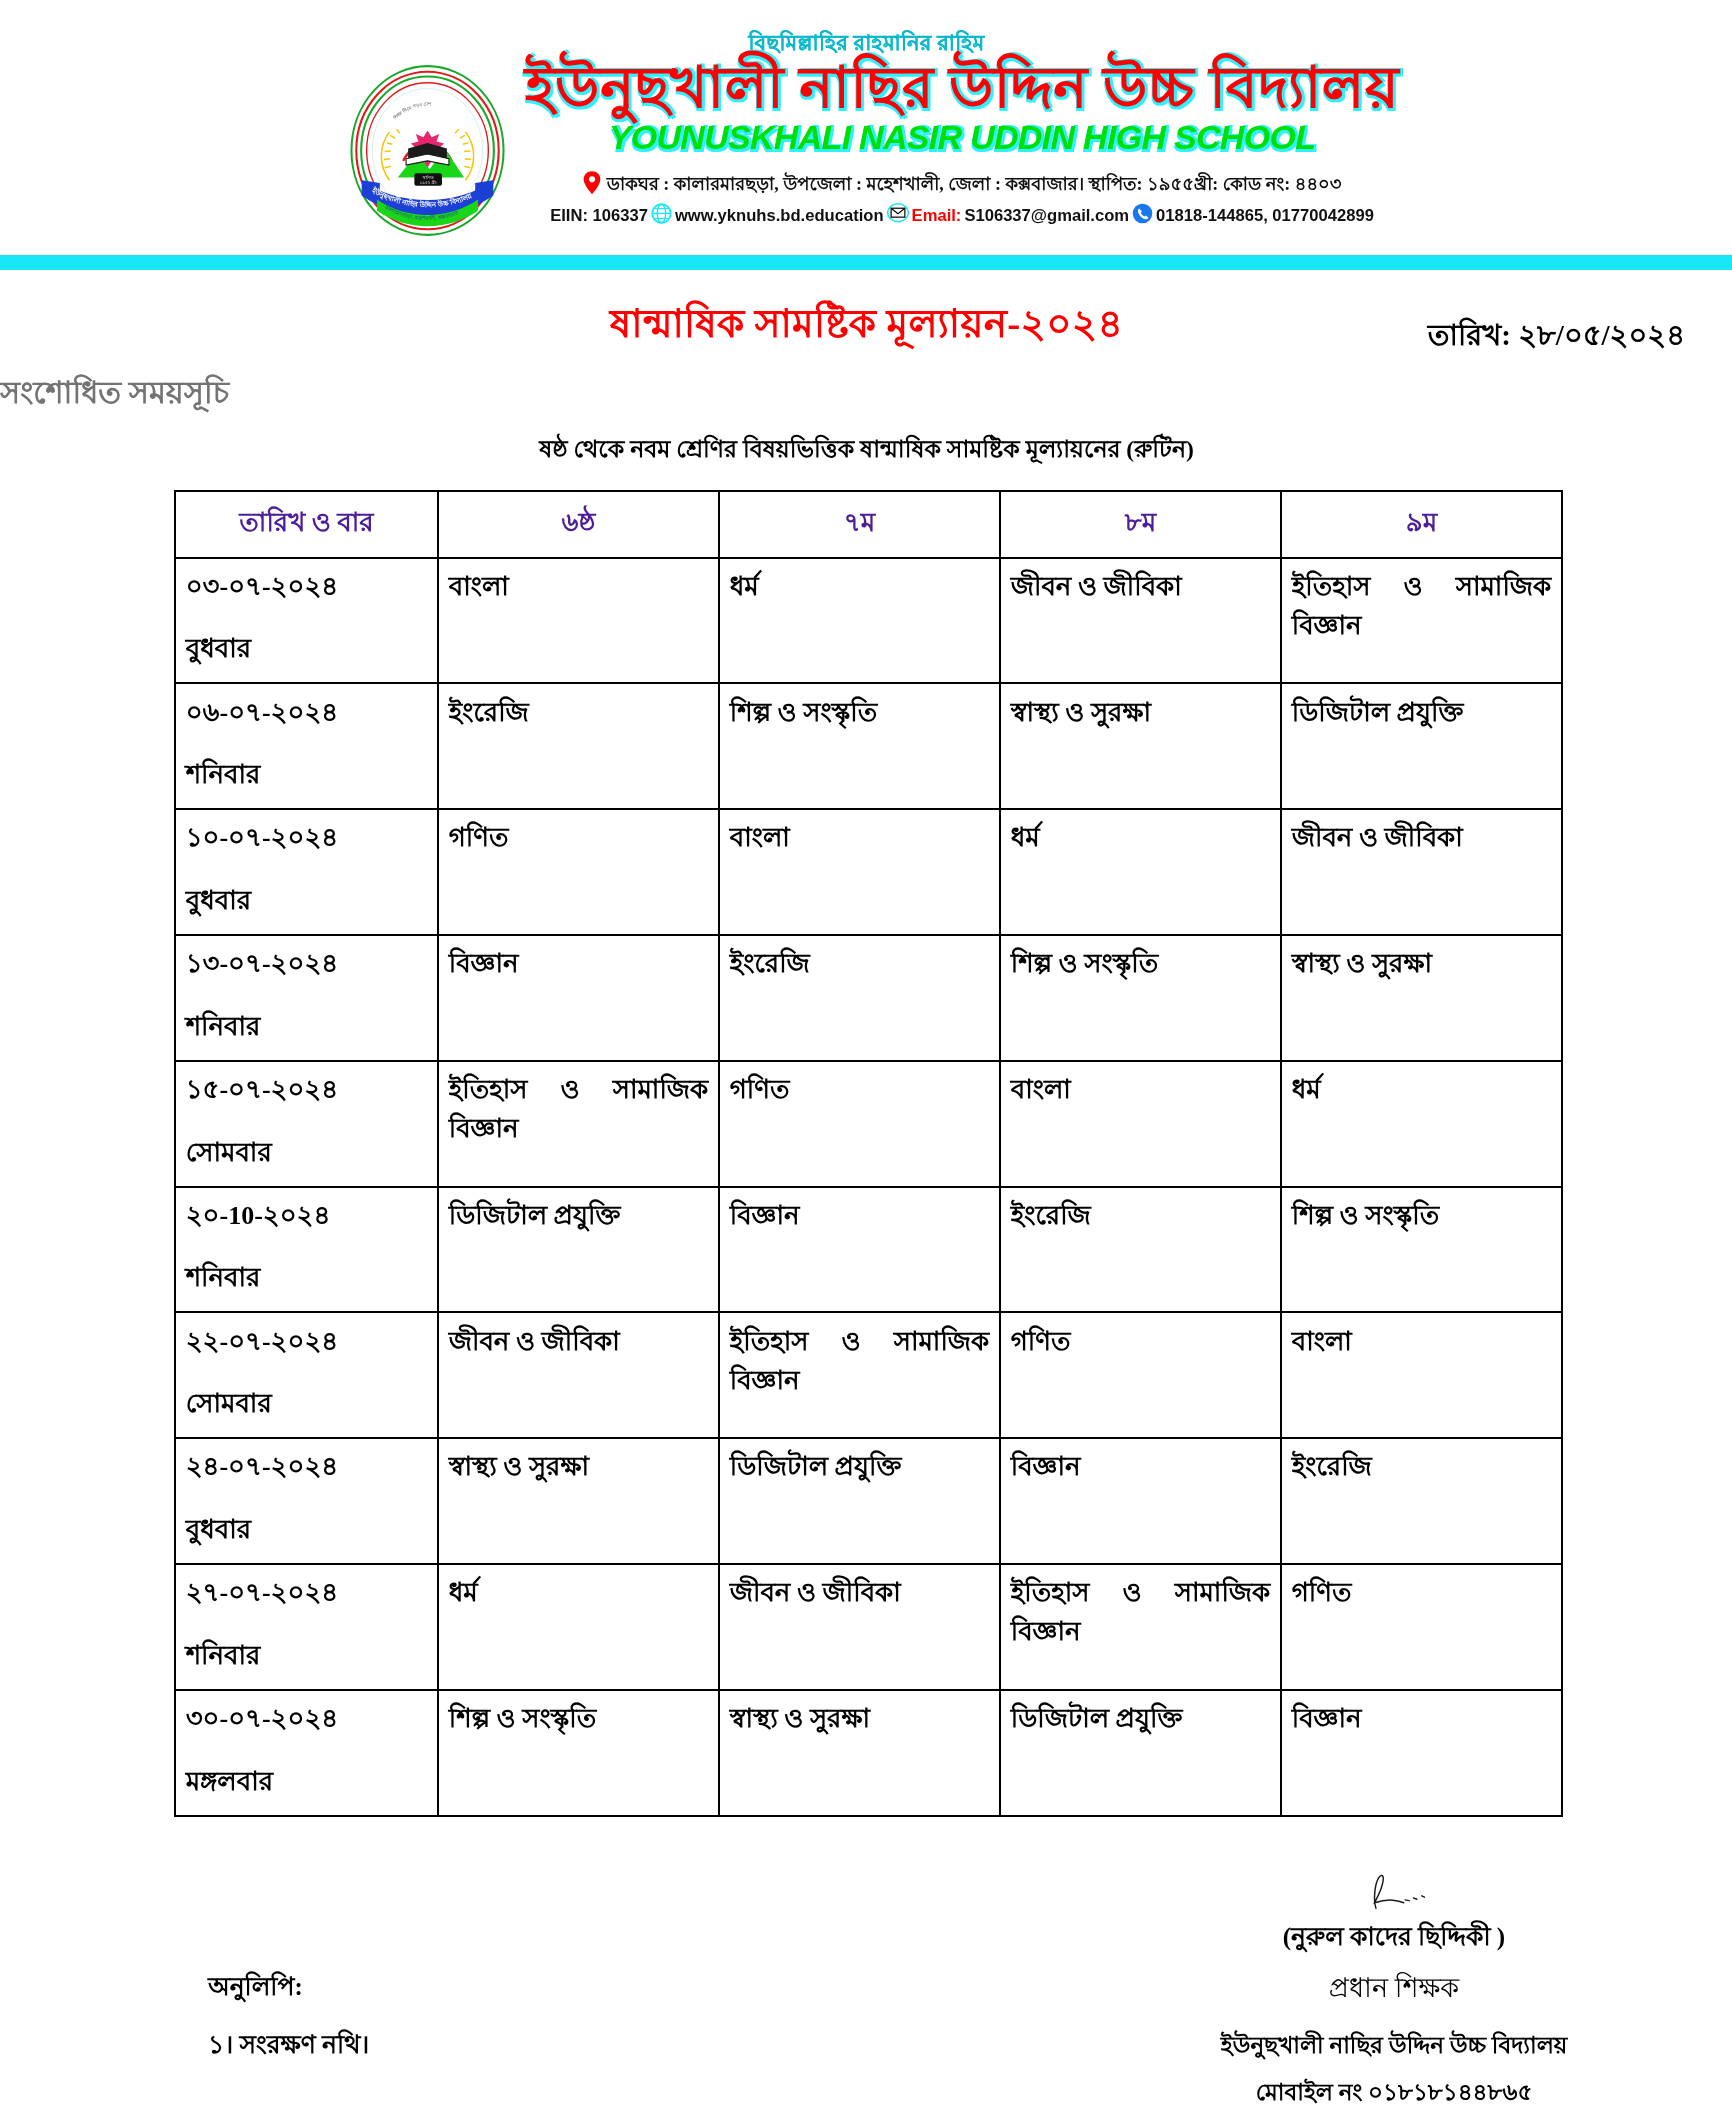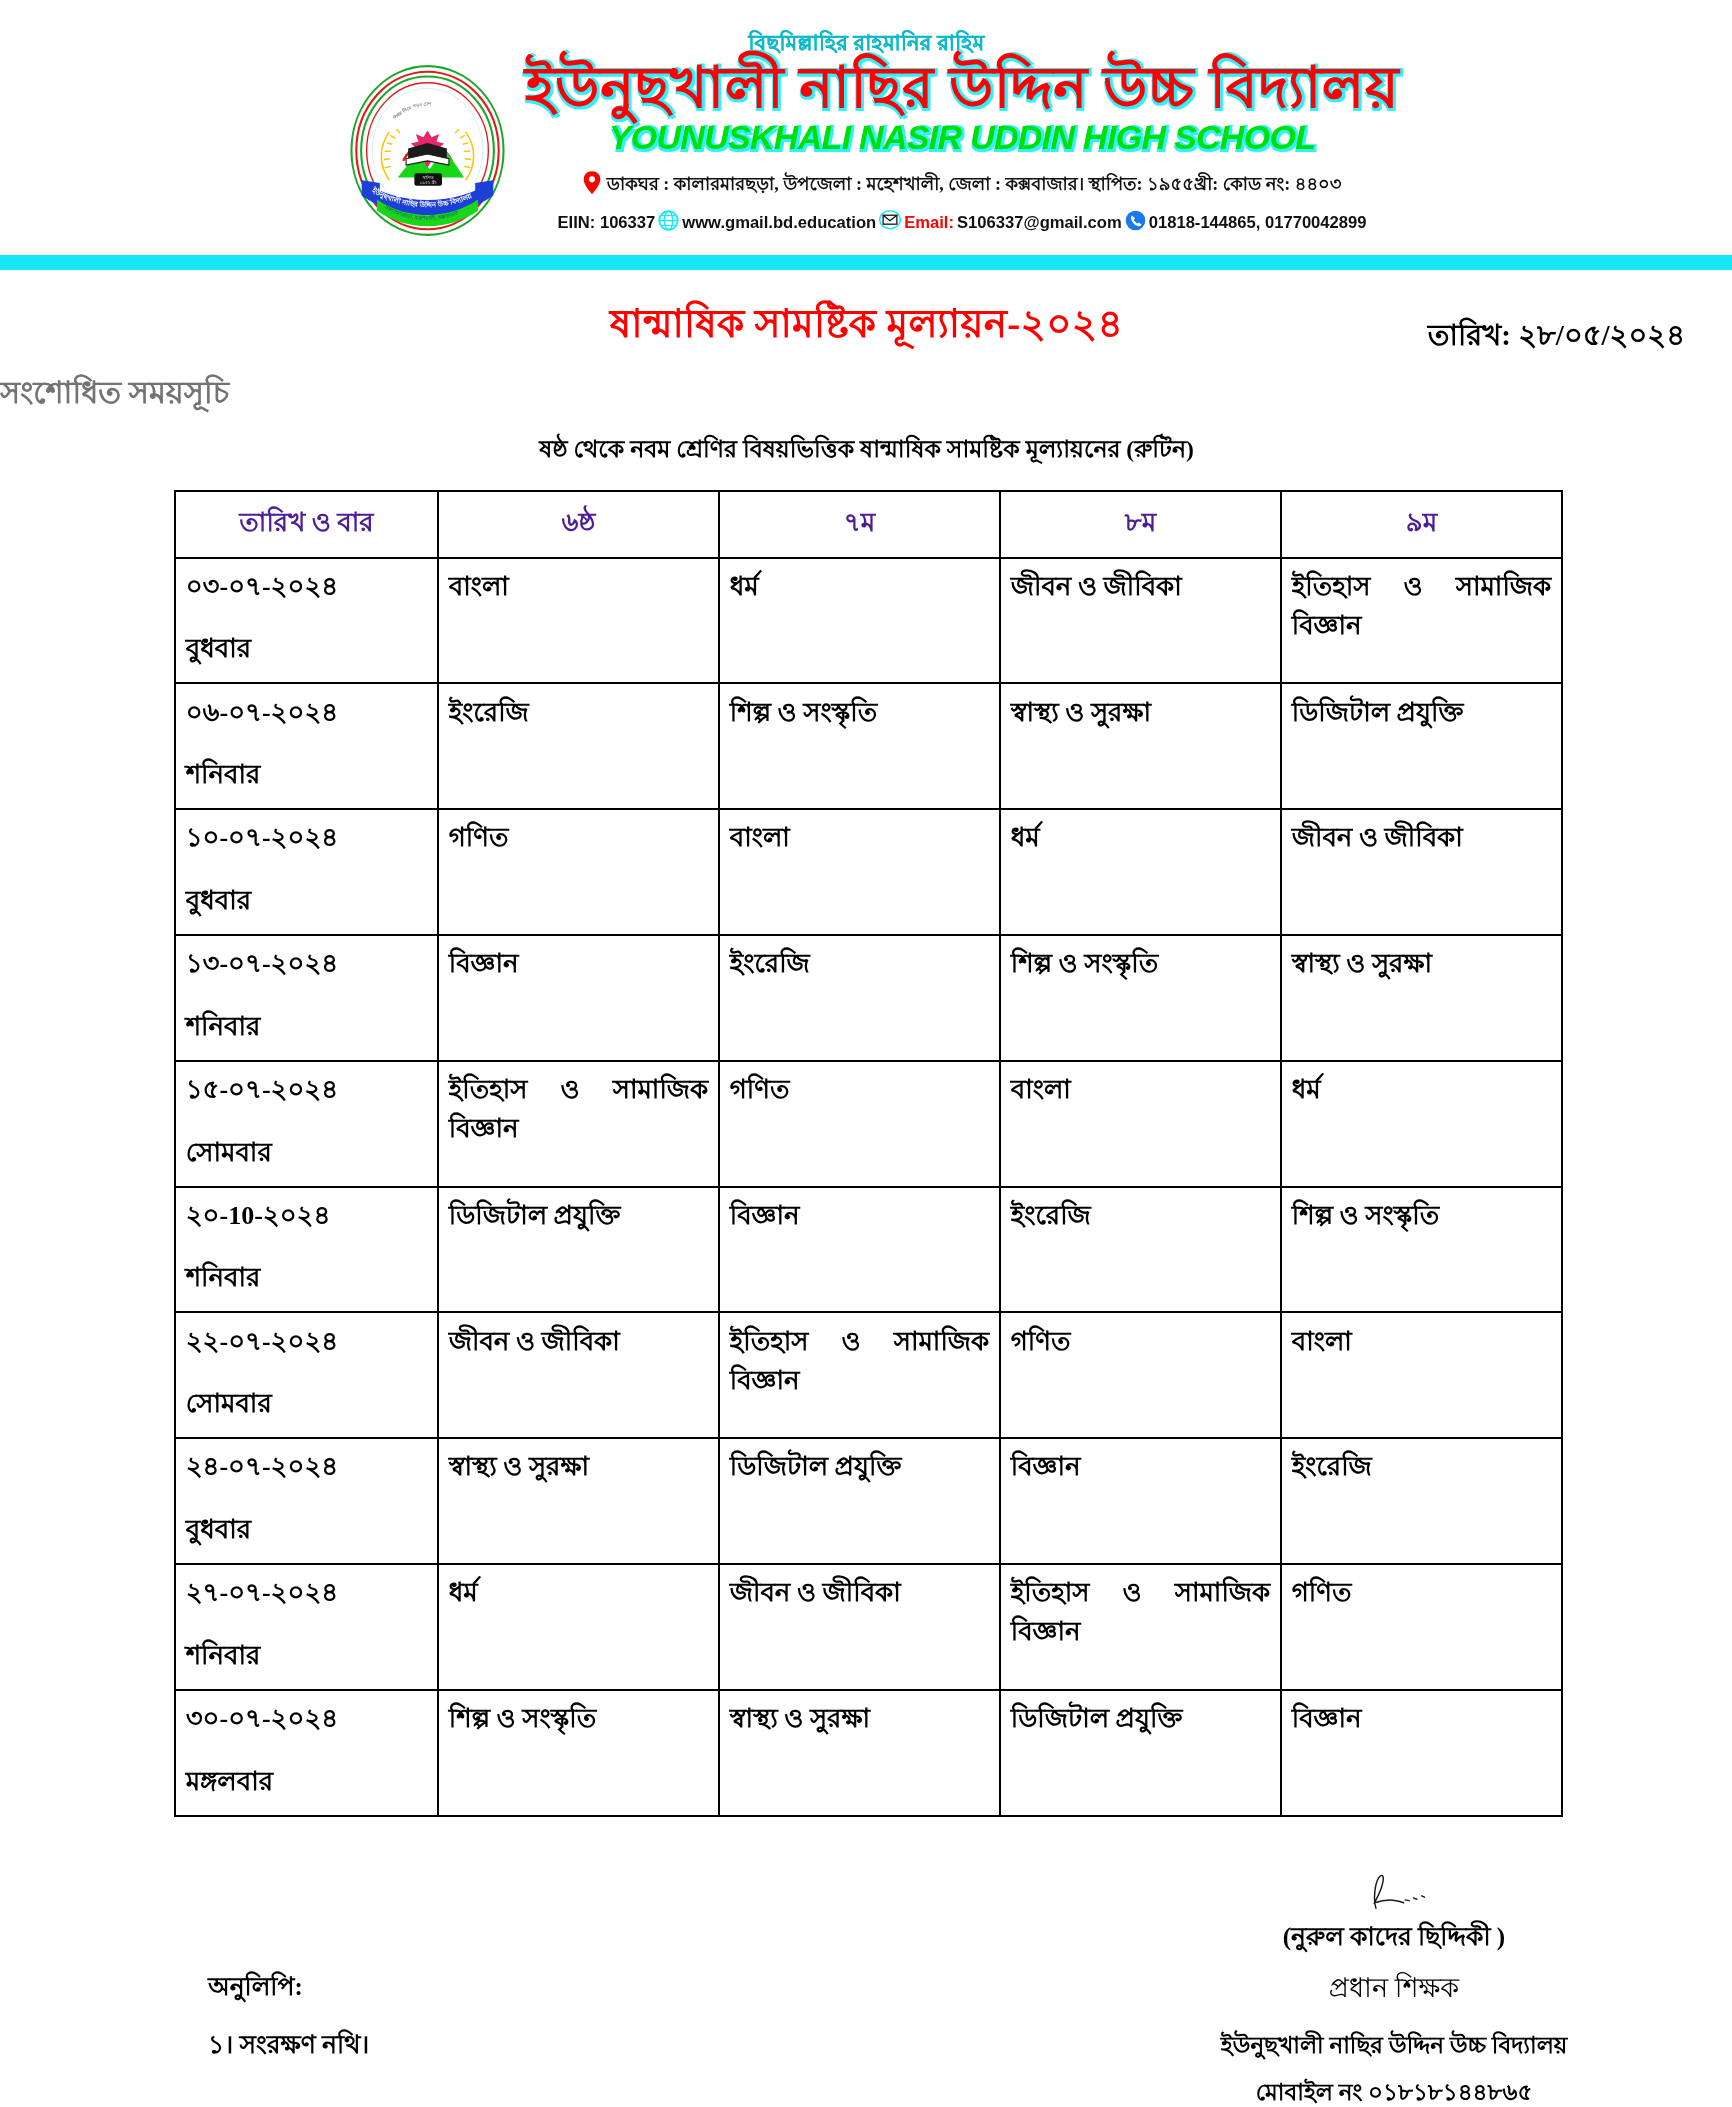--- a/index.html
+++ b/index.html
@@ -86,21 +86,21 @@
     font-size: 18px;
     font-weight: 700;
     color: #111;
     display: flex;
     align-items: center;
     justify-content: center;
     gap: 6.2px;
     white-space: nowrap;
   }
   .contact-line {
-    margin-top: 9px;
+    margin-top: 2px;
     font-family: "Liberation Sans", sans-serif;
     font-size: 16.6px;
     font-weight: 700;
     color: #111;
     display: flex;
     align-items: center;
     justify-content: center;
     gap: 3px;
     white-space: nowrap;
   }
@@ -316,21 +316,21 @@
         <span>EIIN: 106337</span>
         <span class="icon">
           <svg width="21" height="21" viewBox="0 0 30 30">
               <circle cx="15" cy="15" r="13.2" fill="none" stroke="#18e8f5" stroke-width="2.6"></circle>
               <ellipse cx="15" cy="15" rx="6" ry="13.2" fill="none" stroke="#18e8f5" stroke-width="2"></ellipse>
               <line x1="2" y1="15" x2="28" y2="15" stroke="#18e8f5" stroke-width="2"></line>
               <line x1="4.4" y1="8" x2="25.6" y2="8" stroke="#18e8f5" stroke-width="1.6"></line>
               <line x1="4.4" y1="22" x2="25.6" y2="22" stroke="#18e8f5" stroke-width="1.6"></line>
             </svg>
         </span>
-        <span>www.gmail.bd.education</span>
+        <span>www.yknuhs.bd.education</span>
         <span class="icon">
           <svg width="22" height="19.4" viewBox="0 0 32 28">
               <ellipse cx="16" cy="14" rx="15" ry="13" fill="none" stroke="#18e8f5" stroke-width="2.2"></ellipse>
               <rect x="6" y="7.5" width="20" height="13" fill="none" stroke="#0a0a0a" stroke-width="1.8"></rect>
               <path d="M6 7.5 L16 15.5 L26 7.5" fill="none" stroke="#0a0a0a" stroke-width="1.8"></path>
             </svg>
         </span>
         <span class="email-lbl">Email:</span>
         <span>S106337@gmail.com</span>
         <span class="icon">

